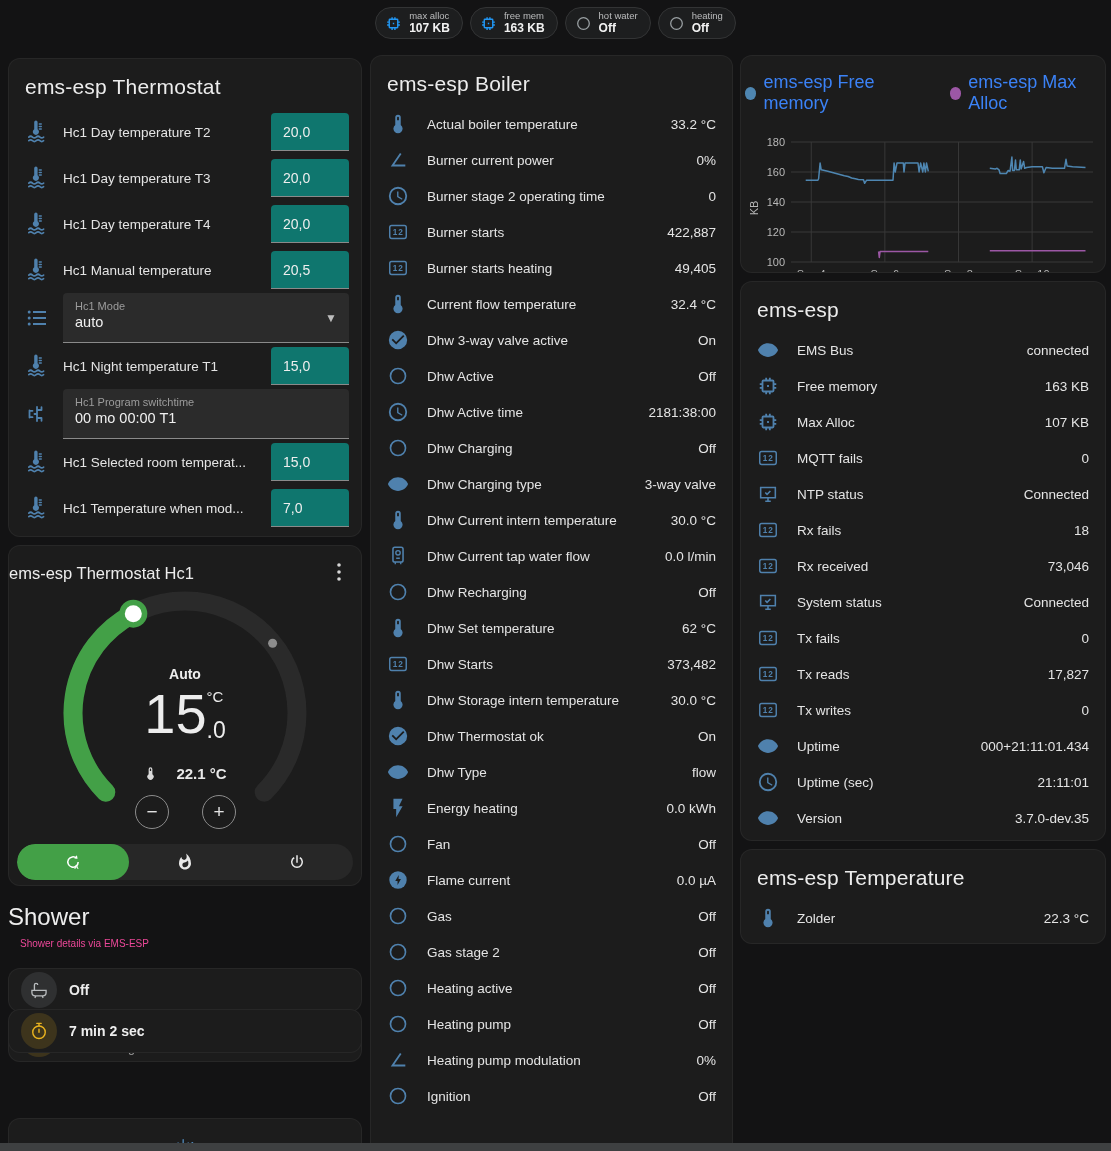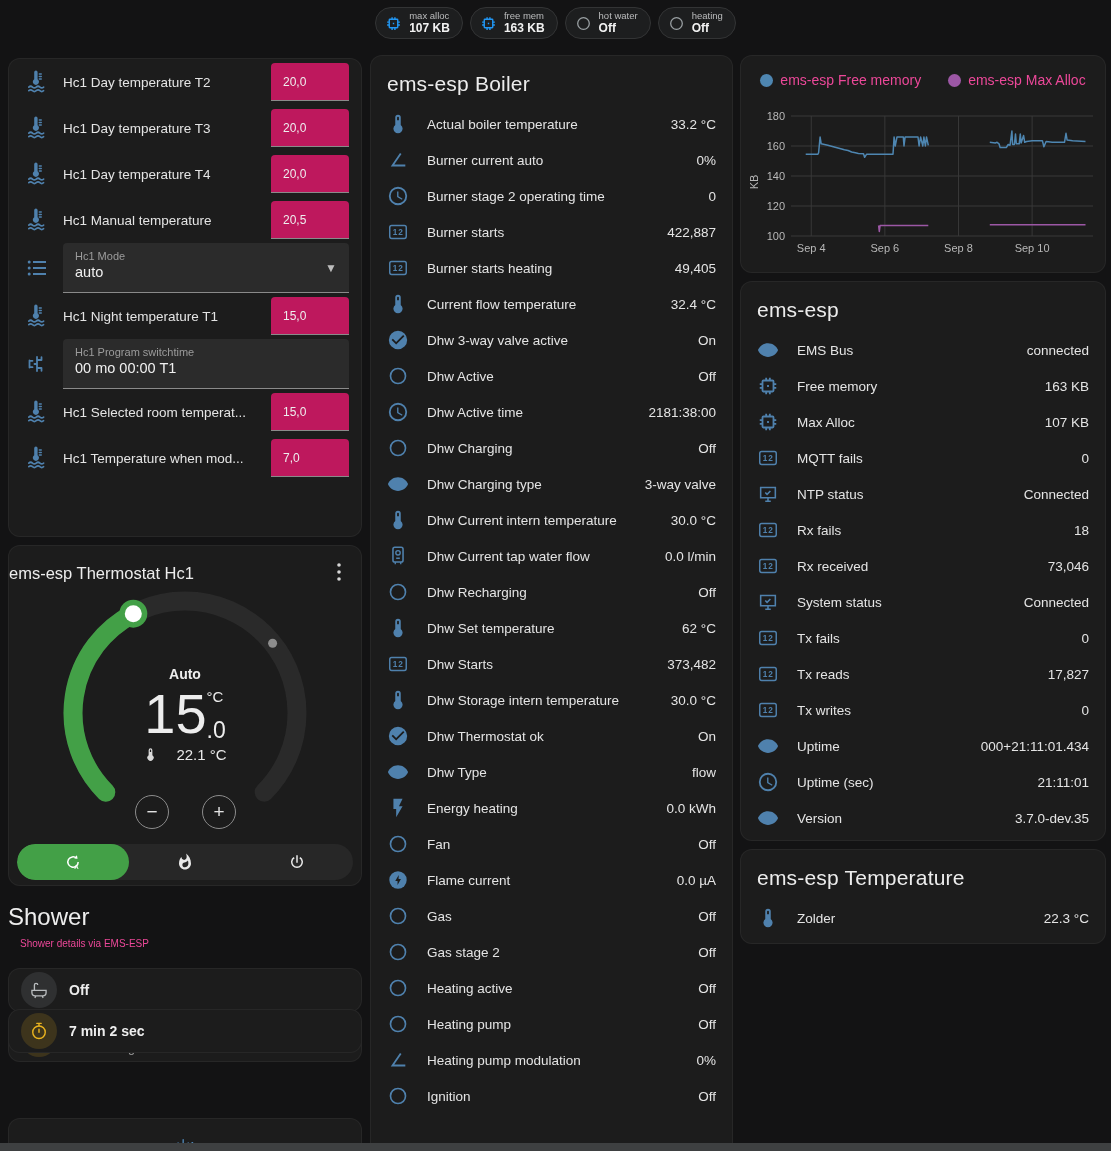--- a/index.html
+++ b/index.html
@@ -10,22 +10,22 @@
   
   .erow{display:flex;align-items:center;height:36px;padding:0 16px;cursor:pointer}
   .isvg{width:22px;height:22px;display:block}
   .erow .isvg{color:#4f81ad;flex:0 0 22px;margin-right:18px}
   .elabel{font-size:13.5px;color:#e4e4e4;white-space:nowrap}
   .evalue{margin-left:auto;font-size:13.5px;color:#e4e4e4;white-space:nowrap}
   
   .frow{display:flex;align-items:center;min-height:46px;padding:0 12px;cursor:default}
   .frow .isvg{width:24px;height:24px;color:#4f81ad;flex:0 0 24px;margin:0 14px 0 4px}
   .flabel{font-size:13.5px;color:#e4e4e4;flex:1;padding-right:8px;white-space:nowrap;overflow:hidden}
-  .numbox{width:78px;height:38px;background:#be185d;border-bottom:1px solid #8a8a8a;border-radius:4px 4px 0 0;
-    display:flex;align-items:center;padding-left:12px;font-size:12px;color:#eee;cursor:text}
+  .numbox{width:78px;height:38px;background:#0f766e;border-bottom:1px solid #8a8a8a;border-radius:4px 4px 0 0;
+    display:flex;align-items:center;padding-left:12px;font-size:14px;color:#eee;cursor:text}
   .widebox{flex:1;background:#2b2b2b;border-bottom:1px solid #8a8a8a;border-radius:4px 4px 0 0;
     padding:7px 12px 6px;position:relative;min-height:50px;cursor:pointer}
   .wlabel{font-size:11px;color:#9c9c9c;margin-bottom:2px}
   .wvalue{font-size:14.5px;color:#f0f0f0;font-weight:500}
   .caret{position:absolute;right:12px;top:50%;transform:translateY(-50%);color:#bdbdbd;font-size:12px}
   
   .topbar{position:absolute;top:7px;left:0;width:100%;display:flex;justify-content:center;gap:7px}
   .chip{height:32px;background:#1d1e1f;border:1px solid #333435;border-radius:16px;display:flex;align-items:center;
     padding:0 12px 0 9px;gap:7px;cursor:pointer}
   .chip .isvg{width:17px;height:17px}
@@ -37,21 +37,21 @@
   #dial-title{text-align:left;font-size:16.5px;font-weight:500;color:#ececec;padding-top:18px}
   #dial-menu{position:absolute;right:10px;top:14px;width:24px;height:24px;color:#d7d7d7;cursor:pointer}
   #dial-svg{position:absolute;left:50%;top:0;transform:translateX(-50%)}
   .dial-stack{position:absolute;left:0;right:0;top:120px;text-align:center;color:#ededed}
   .dial-mode{font-size:14px;font-weight:700;margin-bottom:4px}
   .dial-temp{display:inline-flex;align-items:flex-start;justify-content:center;line-height:1}
   .dial-big{font-size:56px;font-weight:500}
   .dial-side{display:flex;flex-direction:column;align-items:flex-start;height:56px;justify-content:space-between;padding-top:3px}
   .dial-unit{font-size:15px;font-weight:500}
   .dial-dec{font-size:23px;font-weight:500}
-  .dial-cur{margin-top:4px;font-size:15px;font-weight:400;display:flex;align-items:center;justify-content:center;gap:18px;color:#e9e9e9}
+  .dial-cur{margin-top:23px;font-size:15px;font-weight:700;display:flex;align-items:center;justify-content:center;gap:18px;color:#e9e9e9}
   .dial-cur .isvg{width:15px;height:15px;color:#d9d9d9}
   .stepbtn{position:absolute;top:249px;width:34px;height:34px;border-radius:50%;border:1px solid #8c8c8c;
     color:#e2e2e2;display:flex;align-items:center;justify-content:center;font-size:19px;cursor:pointer;background:transparent}
   #btn-minus{left:calc(50% - 50px)}#btn-plus{left:calc(50% + 17px)}
   .modebar{position:absolute;left:8px;right:8px;top:298px;height:36px;background:#272727;border-radius:18px;display:flex;overflow:hidden}
   .modeseg{flex:1;display:flex;align-items:center;justify-content:center;color:#e8e8e8;cursor:pointer}
   .modeseg .isvg{width:18px;height:18px}
   .modeseg.active{background:#43a047;border-radius:18px;color:#fff}
   
   .shower-h1{position:absolute;left:8px;top:903px;font-size:24px;font-weight:500;color:#ededed}
@@ -62,21 +62,21 @@
   .sbadge .isvg{width:20px;height:20px}
   .sbadge.gray{background:#2f3031;color:#b9bcbe}
   .sbadge.yellow{background:rgba(234,179,31,.16);color:#eab31f}
   .stext{display:flex;flex-direction:column}
   .sprimary{font-size:14px;font-weight:700;color:#ededed}
   .ssecondary{font-size:12.5px;color:#9f9f9f;margin-top:2px}
   .scenter{justify-content:center;color:#4f86b5}
   .scenter .isvg{width:22px;height:22px}
   
   #chart-card{padding:8px 4px}
-  #chart-legend{display:flex;justify-content:center;gap:27px;font-size:14px;color:#ec4899;margin:8px 0 0}
+  #chart-legend{display:flex;justify-content:center;gap:27px;font-size:18px;color:#3b82f6;margin:8px 0 0}
   .legend-item{display:flex;align-items:center;gap:7px;cursor:pointer}
   .legend-dot{width:13px;height:13px;border-radius:50%;display:inline-block}
   #chart-svg{display:block;margin:2px auto 0}
   #hscroll{position:absolute;left:0;bottom:0;width:100%;height:8px;background:#3e4041;cursor:pointer}
   .ticktext{font-size:11px;fill:#b8b8b8}
 </style>
 </head>
 <body>
 
 <svg width="0" height="0" style="position:absolute" aria-hidden="true">
@@ -207,20 +207,21 @@
         <use href="#i-circle"></use>
       </svg>
     <span class="chiptext">
         <span class="chiplabel">heating</span>
     <span class="chipvalue">Off</span>
       </span>
     </div>
   </div>
 
 <div class="card" id="thermo-card" style="left:8px;top:58px;width:354px;height:479px">
+  <div class="ctitle">ems-esp Thermostat</div>
   <div>
       <div class="frow">
         <svg class="isvg" viewBox="0 0 24 24">
           <use href="#i-coolant"></use>
         </svg>
         <span class="flabel">Hc1 Day temperature T2</span>
         <div class="numbox">20,0</div>
       </div>
       <div class="frow">
         <svg class="isvg" viewBox="0 0 24 24">
@@ -382,21 +383,21 @@
         <svg class="isvg" viewBox="0 0 24 24">
           <use href="#i-thermometer"></use>
         </svg>
         <span class="elabel">Actual boiler temperature</span>
         <span class="evalue">33.2 °C</span>
       </div>
       <div class="erow">
         <svg class="isvg" viewBox="0 0 24 24">
           <use href="#i-angle"></use>
         </svg>
-        <span class="elabel">Burner current auto</span>
+        <span class="elabel">Burner current power</span>
         <span class="evalue">0%</span>
       </div>
       <div class="erow">
         <svg class="isvg" viewBox="0 0 24 24">
           <use href="#i-clock"></use>
         </svg>
         <span class="elabel">Burner stage 2 operating time</span>
         <span class="evalue">0</span>
       </div>
       <div class="erow">

